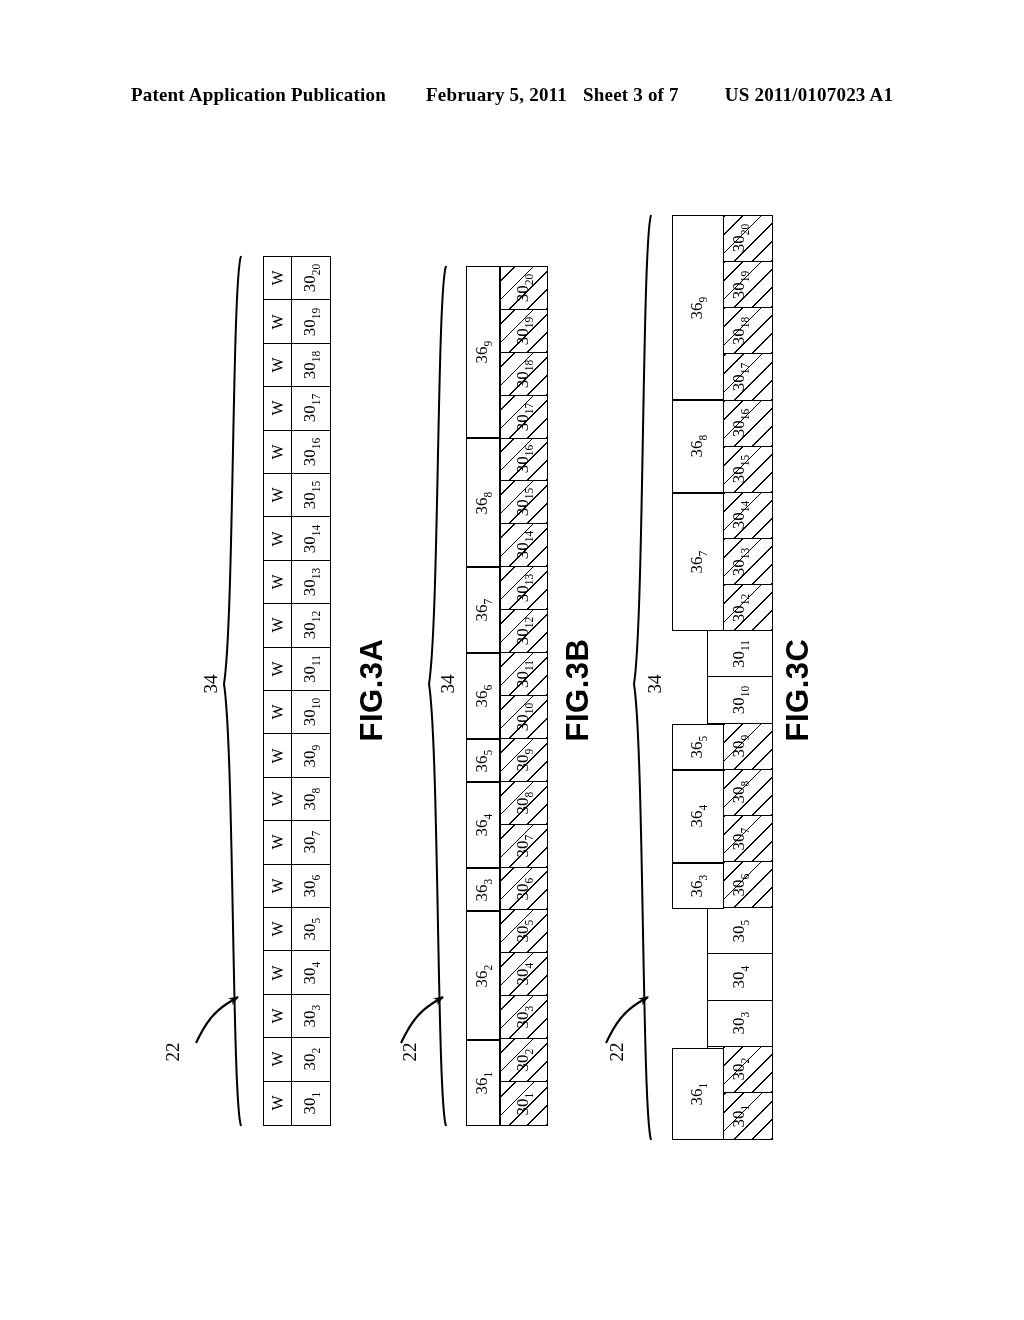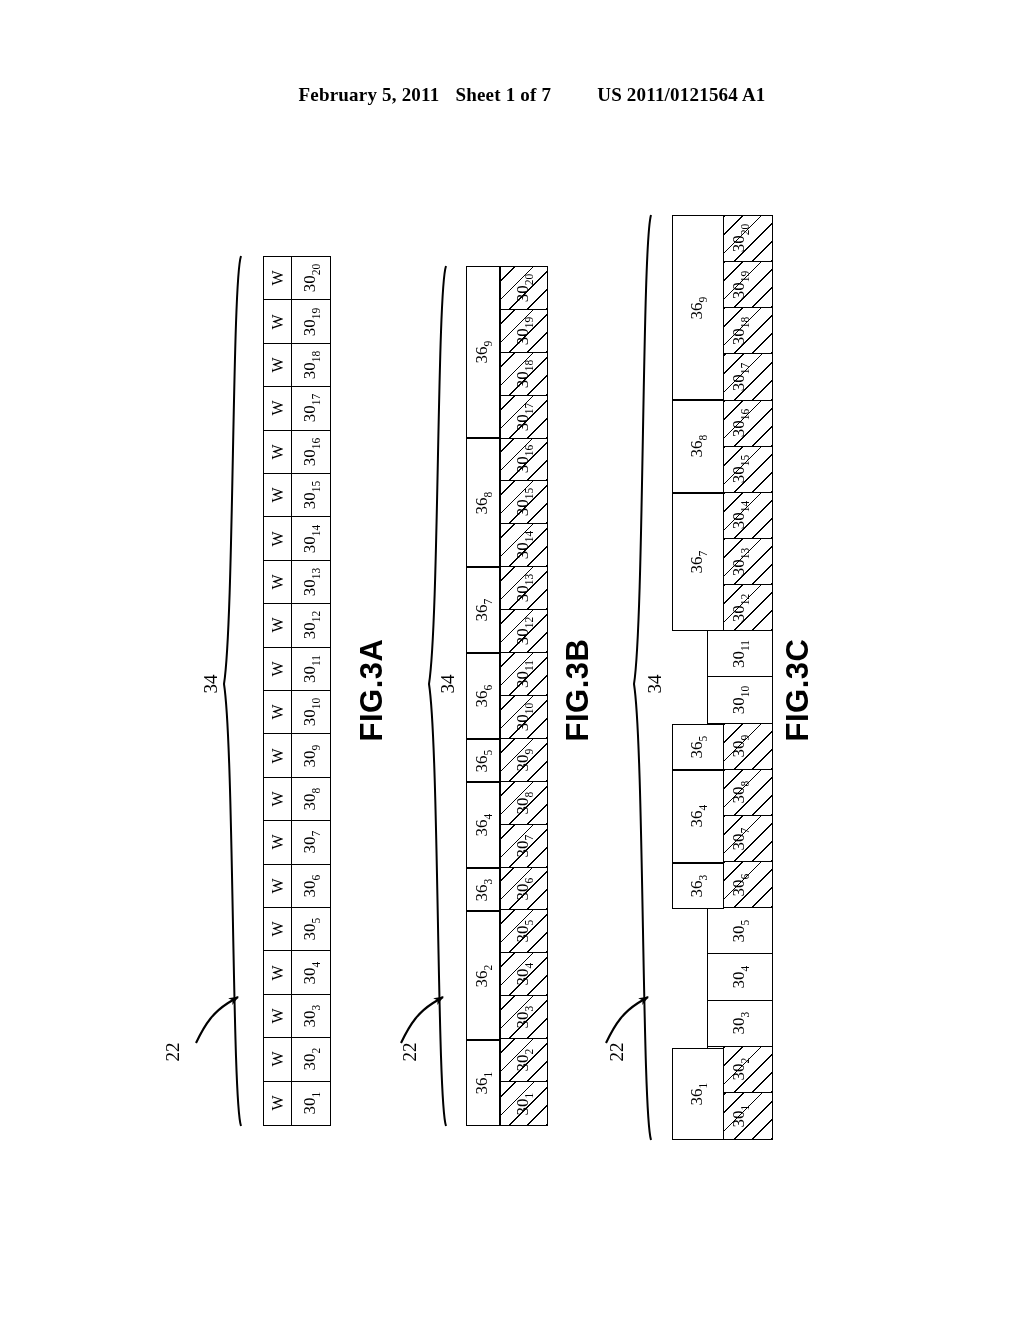--- a/index.html
+++ b/index.html
@@ -178,26 +178,27 @@
     position: absolute;
     left: 0; top: 0;
     width: 1024px; height: 1320px;
     pointer-events: none;
   }
 </style>
 </head>
 <body>
 
 <div id="pub-header">
+  <span class="hdr-seg">Patent Application Publication</span>
   <span class="gap-a"></span>
   <span class="hdr-seg">February 5, 2011</span>
   <span class="gap-b"></span>
-  <span class="hdr-seg">Sheet 1 of 7</span>
+  <span class="hdr-seg">Sheet 3 of 7</span>
   <span class="gap-c"></span>
-  <span class="hdr-seg">US 2011/0121564 A1</span>
+  <span class="hdr-seg">US 2011/0107023 A1</span>
 </div>
 
 <div id="drawing">
     <div class="figure">
       <div class="strip" style="left: 263px; top: 256px; width: 68px; height: 870px;">
         <div class="cell two-col" style="height: 43.5px;">
           <div class="col-w">
             <span class="rot cell-w" style="left: 50%; top: 50%; font-size: 16px; transform: translate(-50%, -50%) rotate(-90deg);">W</span>
           </div>
           <div class="col-n">

